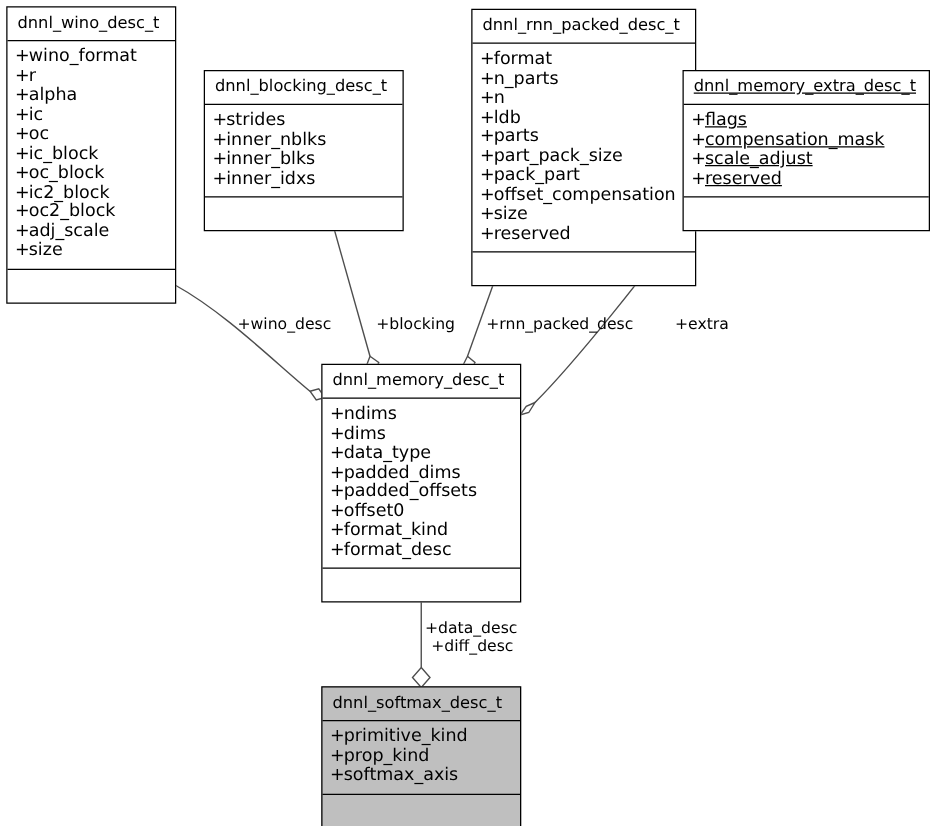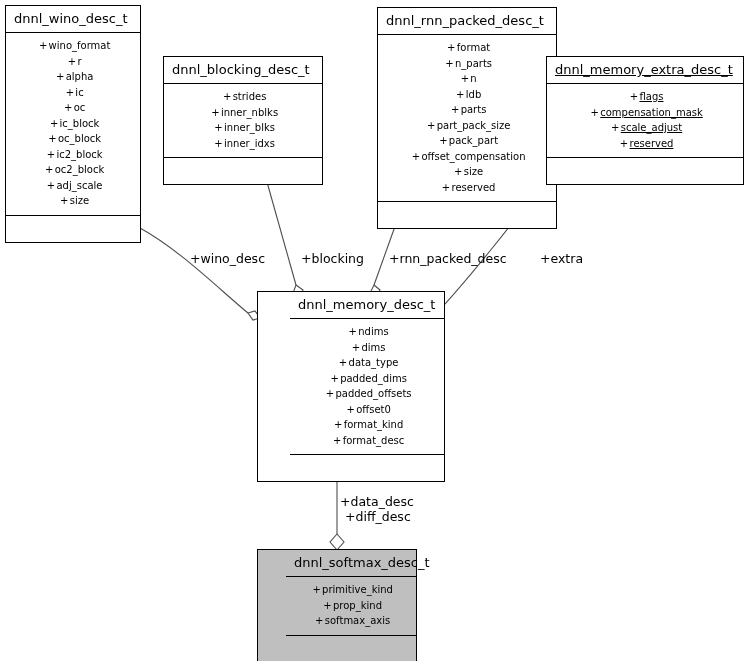--- a/index.html
+++ b/index.html
@@ -25,44 +25,42 @@
   }
   .uml-class {
     position: absolute;
     box-sizing: border-box;
     border: 1px solid #000000;
     background: #ffffff;
     z-index: 2;
   }
   .uml-class.highlight {
     background: #bfbfbf;
-    padding-left: 28px;
   }
   .class-title {
     box-sizing: border-box;
     text-align: left;
     font-size: 13px;
     color: #000000;
     line-height: 1;
     padding: 6px 8px 7px 8px;
     border-bottom: 1px solid #000000;
     white-space: nowrap;
   }
   .class-attrs {
     box-sizing: border-box;
     padding: 5px 4px 6px 6px;
     border-bottom: 1px solid #000000;
     min-height: 10px;
   }
   .attr-row {
-    font-size: 10px;
+    font-size: 14px;
     color: #000000;
     line-height: 15.5px;
     white-space: nowrap;
-    text-align: center;
   }
   .attr-plus {
     display: inline-block;
     width: 11px;
   }
   .class-ops {
     box-sizing: border-box;
     height: 26px;
   }
   .edge-label {
@@ -147,21 +145,21 @@
     <div class="class-title">dnnl_memory_extra_desc_t</div>
     <div class="class-attrs">
       <div class="attr-row"><span class="attr-plus">+</span><span>flags</span></div>
       <div class="attr-row"><span class="attr-plus">+</span><span>compensation_mask</span></div>
       <div class="attr-row"><span class="attr-plus">+</span><span>scale_adjust</span></div>
       <div class="attr-row"><span class="attr-plus">+</span><span>reserved</span></div>
     </div>
     <div class="class-ops"></div>
   </div>
 
-  <div class="uml-class" style="left:257px; top:291px; width:188px;padding-left:32px;">
+  <div class="uml-class" style="left:257px; top:291px; width:160px;">
     <div class="class-title">dnnl_memory_desc_t</div>
     <div class="class-attrs">
       <div class="attr-row"><span class="attr-plus">+</span><span>ndims</span></div>
       <div class="attr-row"><span class="attr-plus">+</span><span>dims</span></div>
       <div class="attr-row"><span class="attr-plus">+</span><span>data_type</span></div>
       <div class="attr-row"><span class="attr-plus">+</span><span>padded_dims</span></div>
       <div class="attr-row"><span class="attr-plus">+</span><span>padded_offsets</span></div>
       <div class="attr-row"><span class="attr-plus">+</span><span>offset0</span></div>
       <div class="attr-row"><span class="attr-plus">+</span><span>format_kind</span></div>
       <div class="attr-row"><span class="attr-plus">+</span><span>format_desc</span></div>

